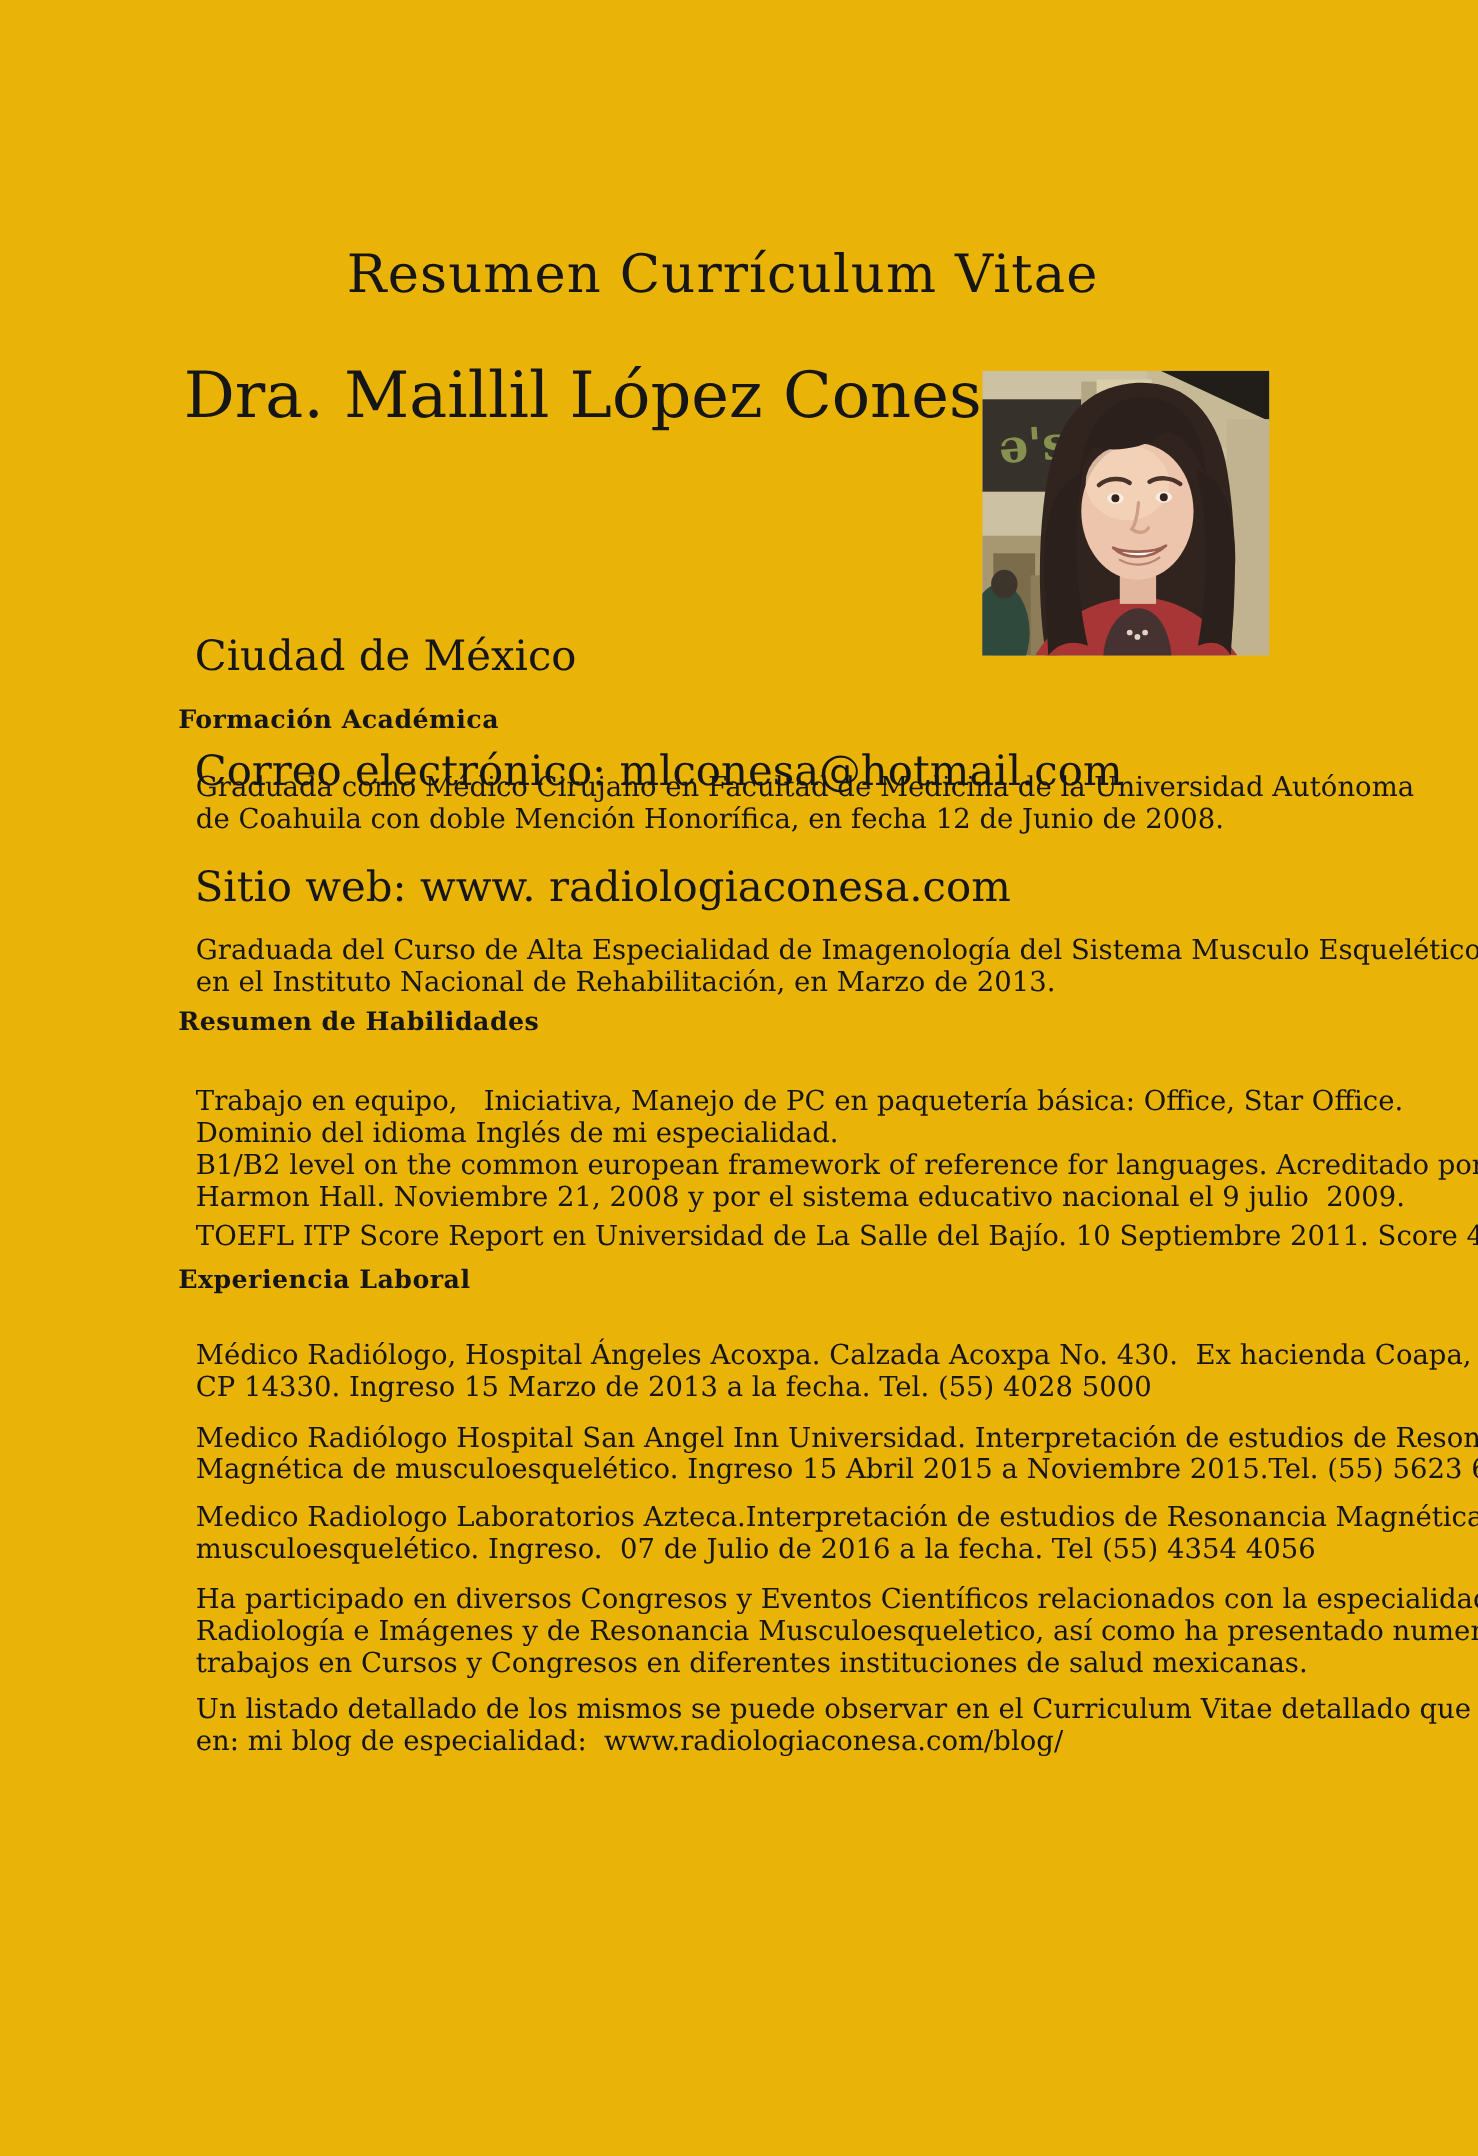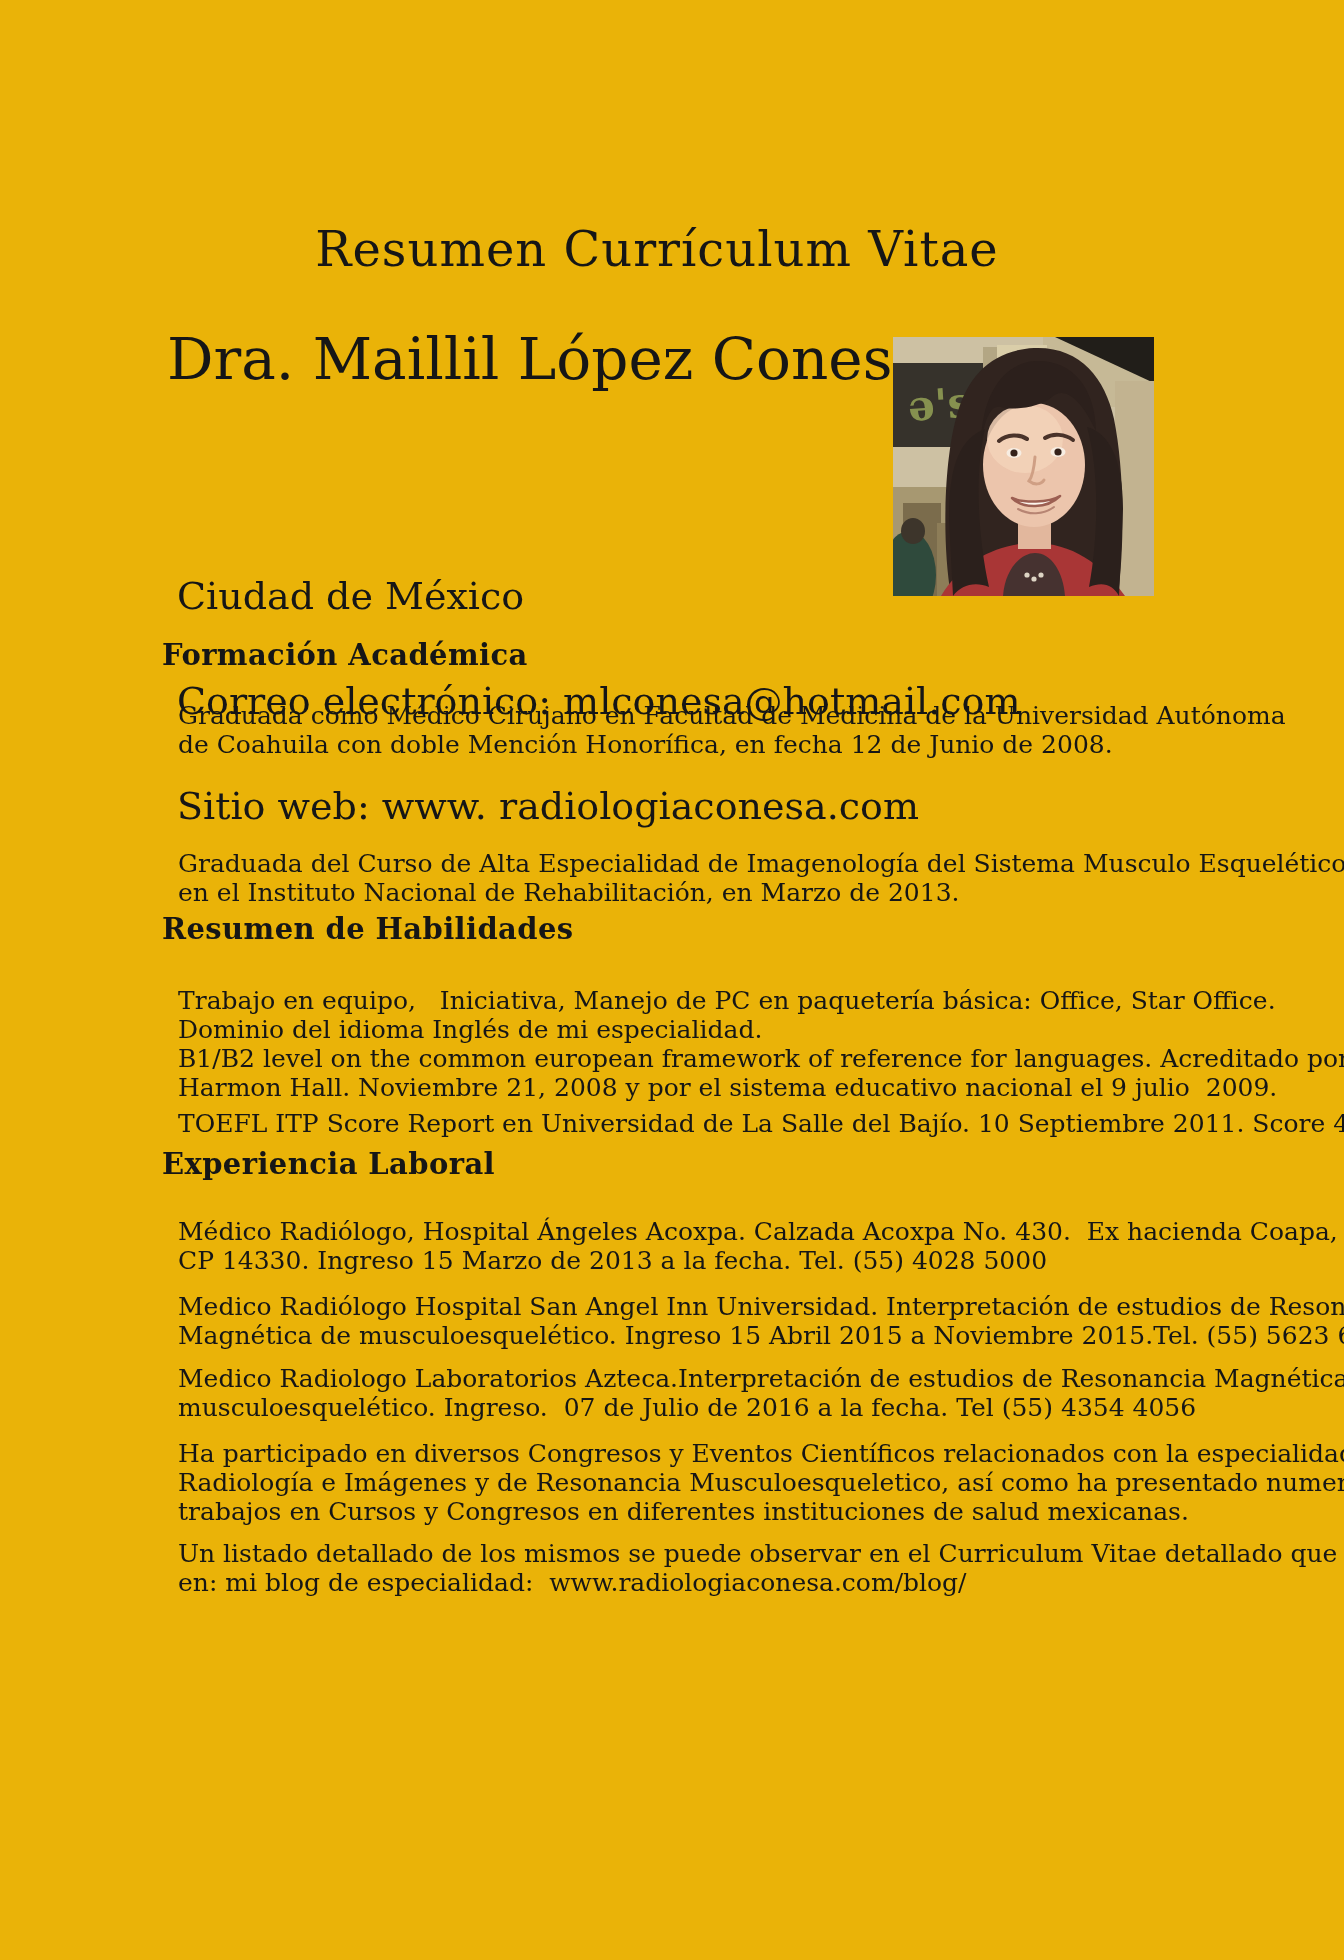--- a/index.html
+++ b/index.html
@@ -1,21 +1,21 @@
 <!DOCTYPE html>
 <html><head>
 <meta charset="utf-8">
 <style>
   html,body{margin:0;padding:0;background:#ffffff;}
   body{width:1344px;height:1960px;position:relative;font-family:"DejaVu Serif","Liberation Serif",serif;color:#161616;}
   .page{position:absolute;inset:0;background:#eab308;overflow:hidden;}
   .title{position:absolute;top:221px;left:0;width:1314px;text-align:center;font-size:48px;line-height:56px;letter-spacing:1px;}
   .name{position:absolute;top:332px;left:167px;font-size:58px;line-height:54px;}
   .contact{position:absolute;top:509px;left:177px;font-size:38px;line-height:35px;white-space:pre;}
-  .h{position:absolute;left:162px;margin:0;font-size:29px;line-height:28px;font-weight:bold;letter-spacing:.4px;}
+  .h{position:absolute;left:162px;margin:0;font-size:23px;line-height:28px;font-weight:bold;letter-spacing:.4px;}
   .b{position:absolute;left:162px;margin:16px;font-size:25px;line-height:29px;white-space:pre;}
   .photo{position:absolute;top:337px;left:893px;width:261px;height:259px;display:block;}
 </style>
 </head>
 <body>
 
 <div class="page">
 
   <div class="title">Resumen Currículum Vitae</div>
 

